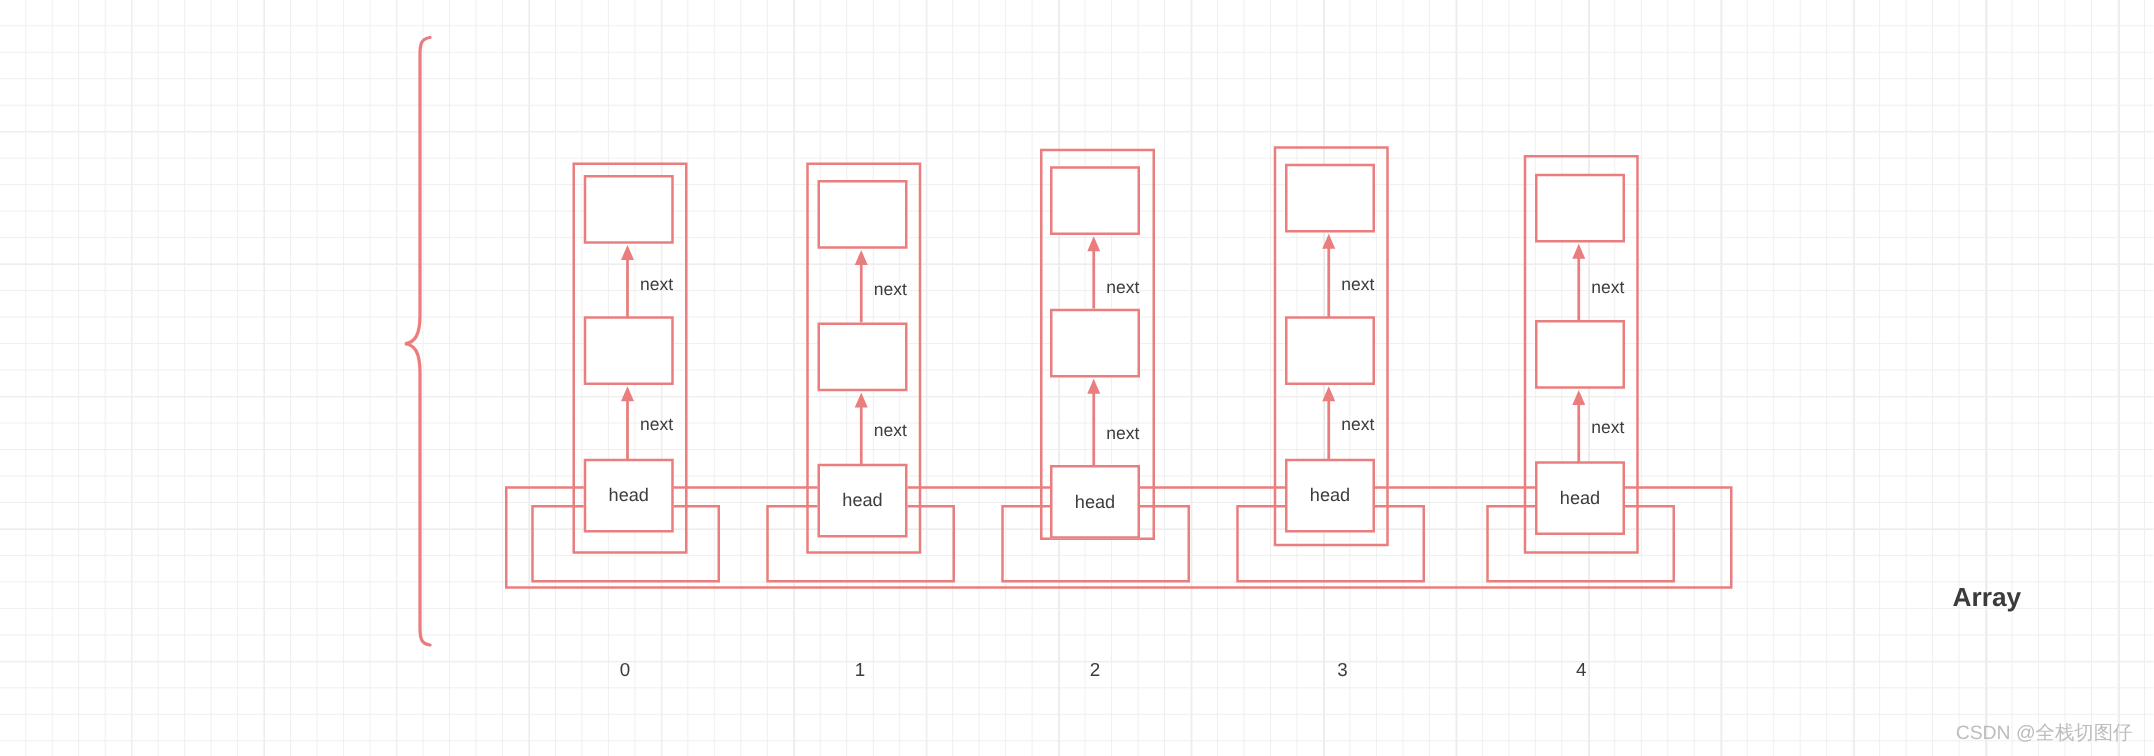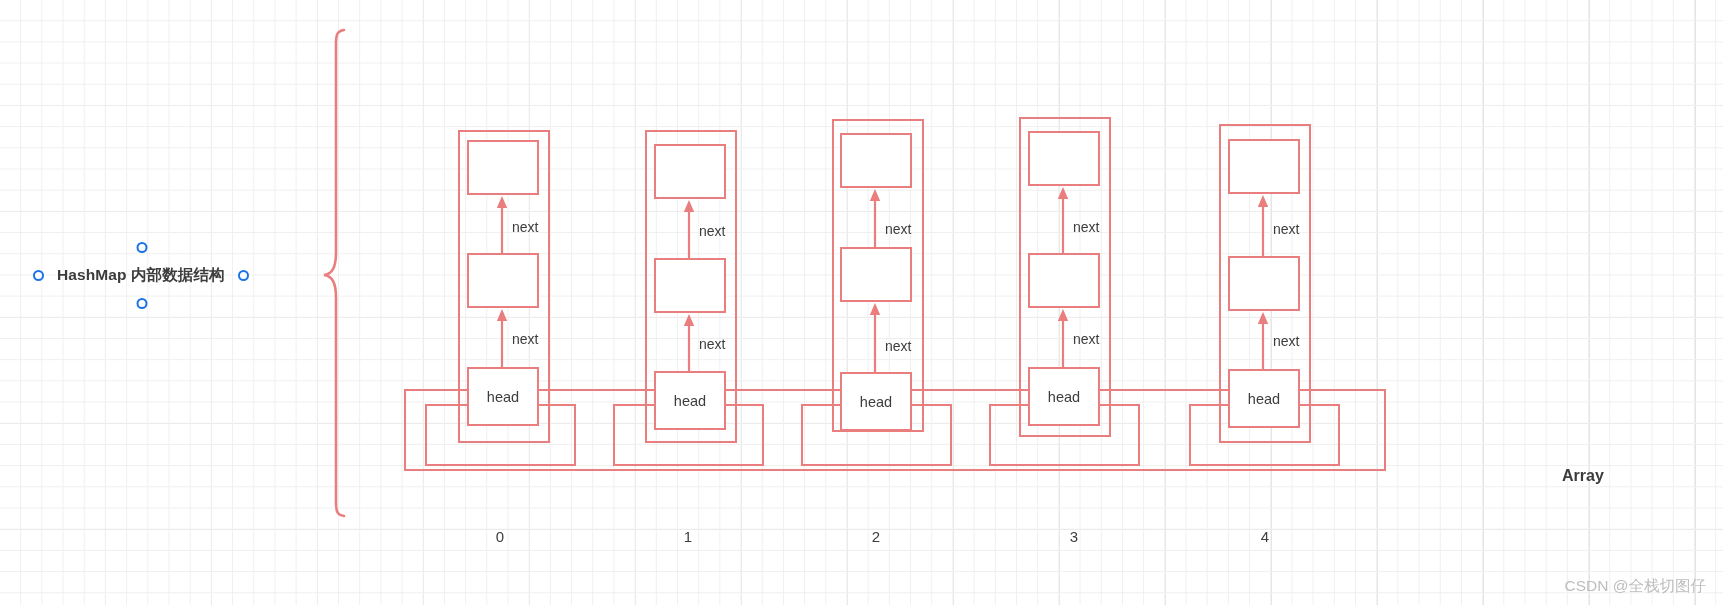--- a/index.html
+++ b/index.html
@@ -95,48 +95,41 @@
   }
   .array-index {
     position: absolute;
     font-size: 15px;
     color: #3d3d3d;
     text-align: center;
     width: 40px;
   }
   .array-label {
     position: absolute;
-    font-size: 16px;
+    font-size: 21px;
     font-weight: bold;
     color: #3c3c3c;
     white-space: nowrap;
   }
 
   
   .watermark {
     position: absolute;
     right: 17px;
     bottom: 8px;
     font-size: 15.5px;
     color: #bdbdbd;
     white-space: nowrap;
   }
 </style>
 </head>
 <body>
 
 <div id="canvas">
 
-  <div class="title-group" style="left:33px; top:265px;">
-    <span class="handle"></span>
-    <span class="title-text">HashMap 内部数据结构</span>
-    <span class="handle"></span>
-    <span class="handle handle-top" style="top:-23px; left:calc(50% + 1px);"></span>
-    <span class="handle handle-bottom" style="bottom:-23px; left:calc(50% + 1px);"></span>
-  </div>
 
   <div class="brace-wrap" style="left:318px; top:24px;">
     <svg width="40" height="500" viewBox="0 0 40 500">
       <path d="M 26 6
                C 19 7, 18 11, 18 20
                L 18 228
                C 18 244, 14 250, 6 251
                C 14 252, 18 258, 18 274
                L 18 478
                C 18 487, 19 491, 26 492" fill="none" stroke="#ea7d7d" stroke-width="2.6" stroke-linecap="round"></path>

